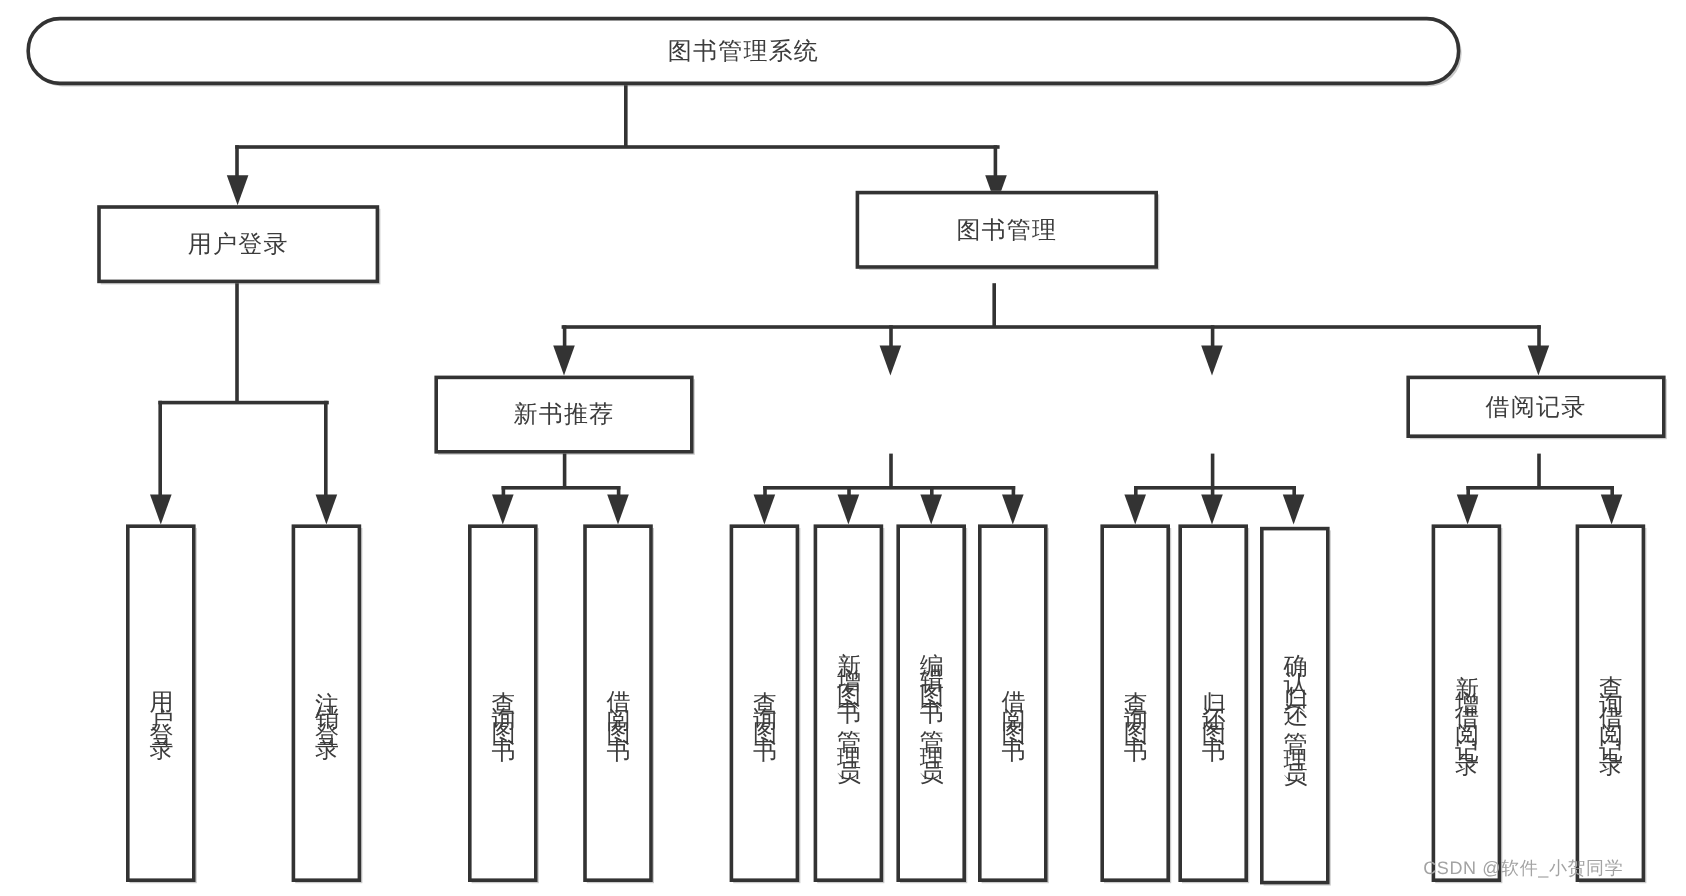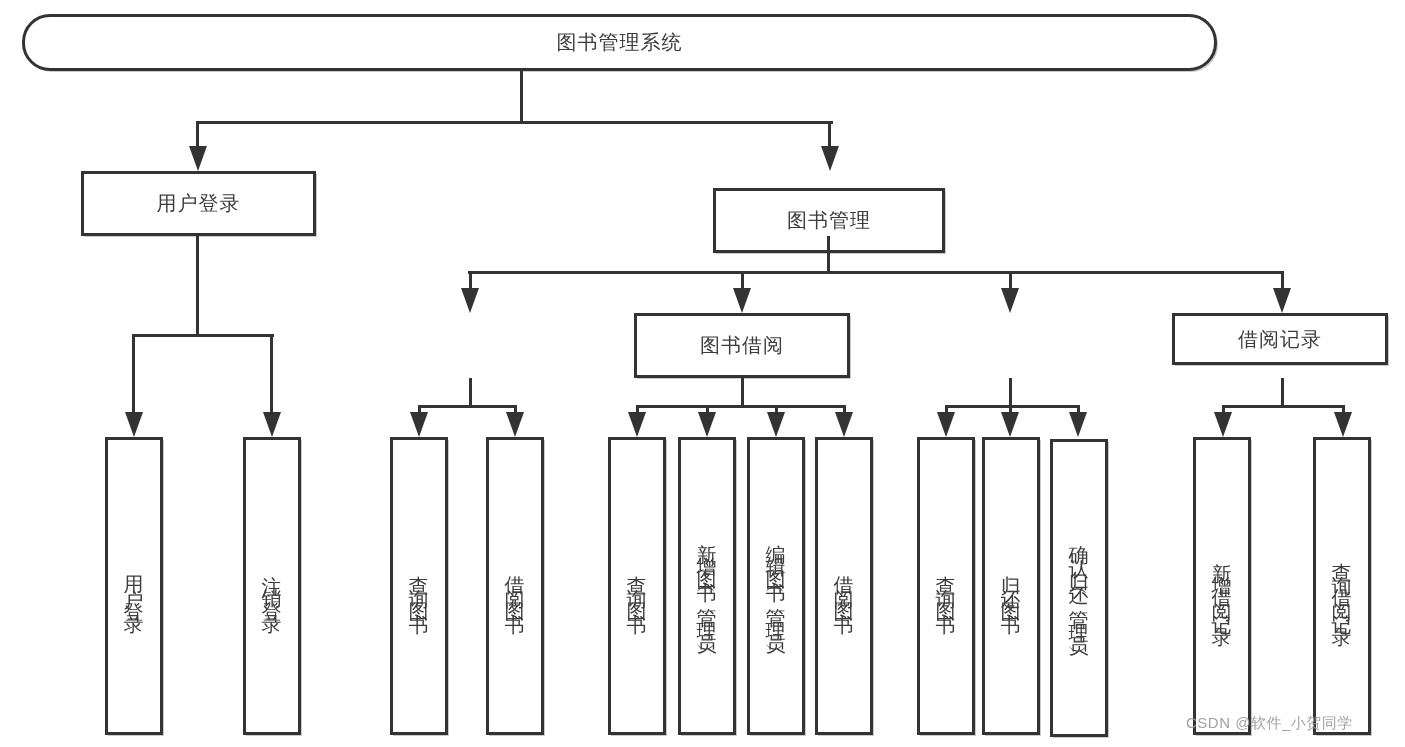--- a/index.html
+++ b/index.html
@@ -31,21 +31,21 @@
   <div class="vl" style="left:520px;top:71px;height:52px;"></div>
   <div class="hl" style="left:196px;top:121px;width:637px;"></div>
   <div class="vl" style="left:196px;top:121px;height:28px;"></div>
   <div class="ar" style="left:189px;top:146px;"></div>
   <div class="vl" style="left:828px;top:121px;height:28px;"></div>
   <div class="ar" style="left:821px;top:146px;"></div>
 
   <div class="node h" style="left:81px;top:171px;width:235px;height:65px;">
     <span class="lbl">用户登录</span>
   </div>
-  <div class="node h" style="left:713px;top:188px;width:232px;height:65px;">
+  <div class="node h" style="left:713px;top:159px;width:252px;height:65px;">
     <span class="lbl">图书管理</span>
   </div>
 
   <div class="vl" style="left:196px;top:236px;height:100px;"></div>
   <div class="hl" style="left:132px;top:334px;width:142px;"></div>
   <div class="vl" style="left:132px;top:334px;height:80px;"></div>
   <div class="ar" style="left:125px;top:412px;"></div>
   <div class="vl" style="left:270px;top:334px;height:80px;"></div>
   <div class="ar" style="left:263px;top:412px;"></div>
 
@@ -53,22 +53,22 @@
   <div class="hl" style="left:468px;top:271px;width:816px;"></div>
   <div class="vl" style="left:469px;top:271px;height:20px;"></div>
   <div class="ar" style="left:461px;top:288px;"></div>
   <div class="vl" style="left:741px;top:271px;height:20px;"></div>
   <div class="ar" style="left:733px;top:288px;"></div>
   <div class="vl" style="left:1009px;top:271px;height:20px;"></div>
   <div class="ar" style="left:1001px;top:288px;"></div>
   <div class="vl" style="left:1281px;top:271px;height:20px;"></div>
   <div class="ar" style="left:1273px;top:288px;"></div>
 
-  <div class="node h" style="left:634px;top:313px;width:216px;height:65px;">
-    <span class="lbl">图书借阅</span>
+  <div class="node h" style="left:362px;top:313px;width:216px;height:65px;">
+    <span class="lbl">新书推荐</span>
   </div>
   <div class="node h" style="left:1172px;top:313px;width:216px;height:52px;">
     <span class="lbl">借阅记录</span>
   </div>
 
   <div class="vl" style="left:469px;top:378px;height:29px;"></div>
   <div class="hl" style="left:418px;top:405px;width:99px;"></div>
   <div class="vl" style="left:418px;top:405px;height:10px;"></div>
   <div class="ar" style="left:410px;top:412px;"></div>
   <div class="vl" style="left:514px;top:405px;height:10px;"></div>

